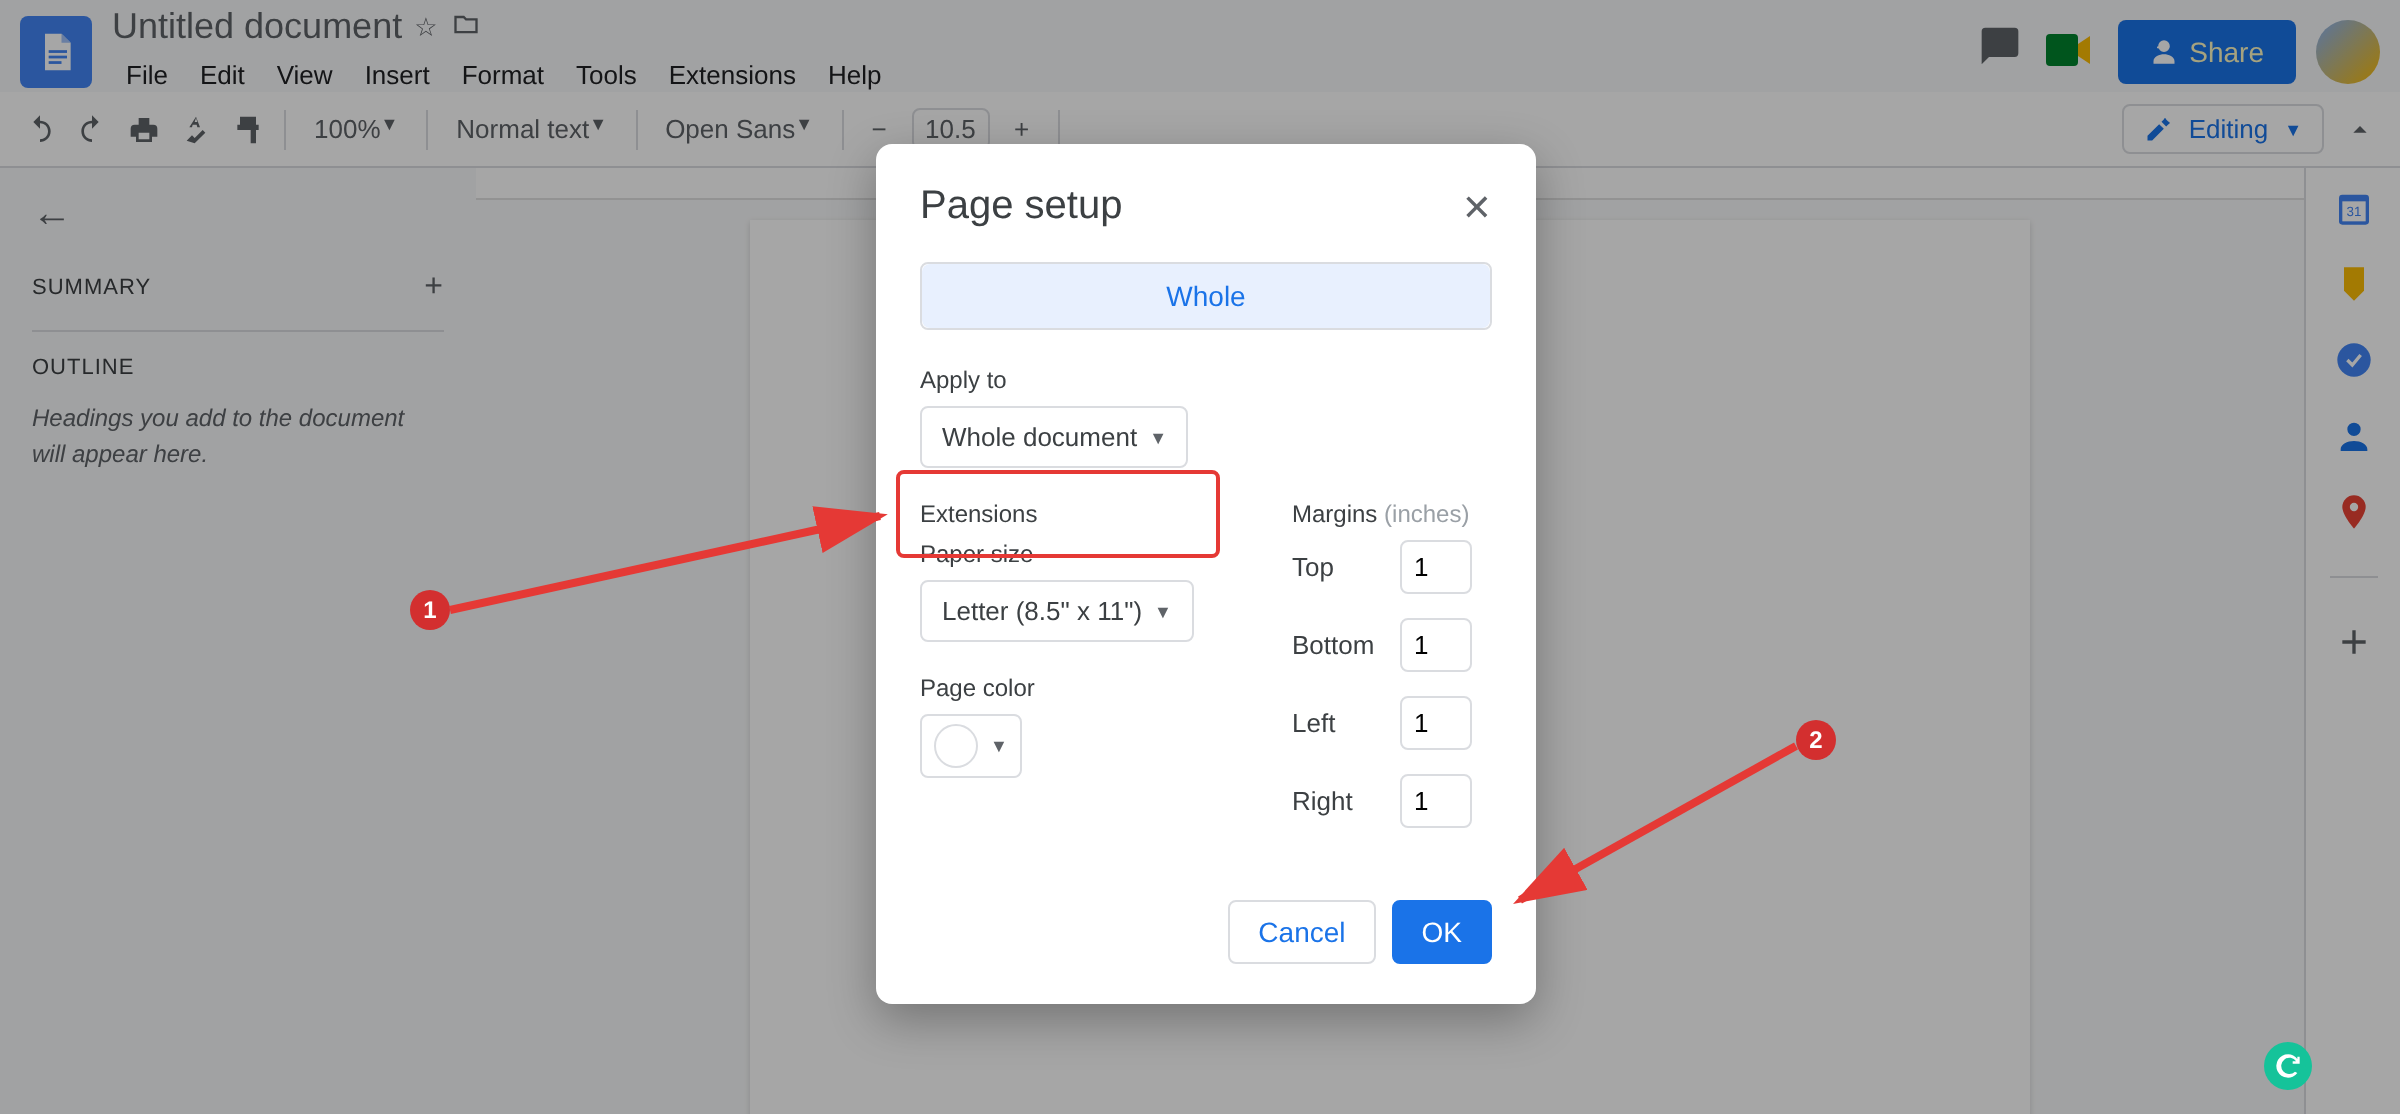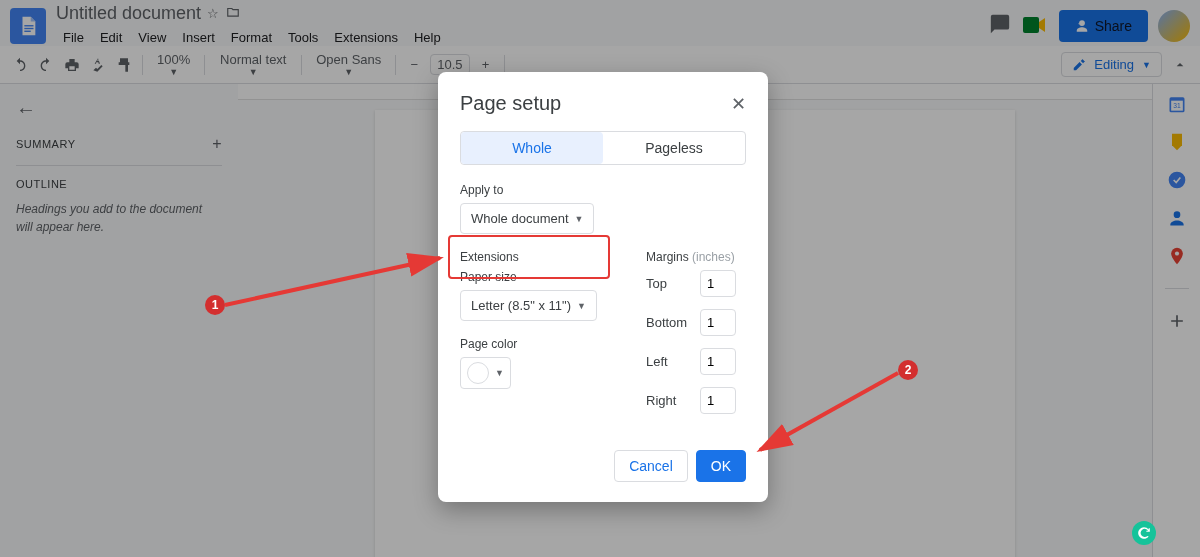--- a/index.html
+++ b/index.html
@@ -10,26 +10,26 @@
 .logo svg { width: 22px; height: 28px; }
 .title-area { flex: 1; }
 .title-row { display: flex; align-items: center; gap: 6px; }
 .doc-title { font-size: 18px; color: #5f6368; }
 .star-icon, .move-icon { color: #5f6368; cursor: pointer; }
 .menus { display: flex; gap: 2px; margin-top: 2px; }
 .menu-item { padding: 4px 7px; color: #202124; cursor: pointer; border-radius: 3px; font-size: 13px; }
 .header-right { display: flex; align-items: center; gap: 10px; }
 .comment-icon { color: #5f6368; font-size: 20px; }
 .meet-icon { width: 28px; height: 24px; }
-.share-btn { background: #1a73e8; color: #0f172a; padding: 8px 16px; border-radius: 4px; font-size: 14px; display: flex; align-items: center; gap: 6px; cursor: pointer; }
+.share-btn { background: #1a73e8; color: #fef9c3; padding: 8px 16px; border-radius: 4px; font-size: 14px; display: flex; align-items: center; gap: 6px; cursor: pointer; }
 .avatar { width: 32px; height: 32px; border-radius: 50%; background: linear-gradient(135deg,#8ab4f8,#fbbc04); }
 .toolbar { display: flex; align-items: center; padding: 4px 10px; gap: 6px; border-bottom: 1px solid #dadce0; height: 38px; background: #fff; }
 .tb-icon { color: #5f6368; width: 20px; height: 20px; display: flex; align-items: center; justify-content: center; cursor: pointer; }
 .tb-sep { width: 1px; height: 20px; background: #dadce0; margin: 0 2px; }
-.tb-dd { display: flex; align-items: center; gap: 0; color: #5f6368; font-size: 13px; padding: 3px 6px; cursor: pointer; flex-direction: column; }
+.tb-dd { display: flex; align-items: flex-start; gap: 0; color: #5f6368; font-size: 13px; padding: 3px 6px; cursor: pointer; }
 .tb-dd .chev { font-size: 9px; }
 .tb-right { margin-left: auto; display: flex; align-items: center; gap: 8px; }
 .edit-mode { border: 1px solid #dadce0; border-radius: 4px; padding: 4px 10px; display: flex; align-items: center; gap: 8px; color: #1a73e8; font-size: 13px; }
 .main-wrap { display: flex; height: calc(100% - 84px); }
 .outline-panel { width: 238px; padding: 12px 16px; background: #f8f9fa; }
 .outline-back { color: #5f6368; font-size: 20px; margin-bottom: 16px; cursor: pointer; }
 .outline-heading { font-size: 11px; font-weight: 500; color: #3c4043; letter-spacing: 0.5px; margin-bottom: 10px; display: flex; justify-content: space-between; align-items: center; }
 .outline-add { color: #5f6368; font-size: 16px; cursor: pointer; }
 .outline-divider { border-top: 1px solid #dadce0; margin: 12px 0; }
 .outline-placeholder { font-style: italic; color: #5f6368; font-size: 12px; line-height: 1.5; }
@@ -239,21 +239,20 @@
 
 <div class="overlay"></div>
 
 <div class="dialog">
   <div class="dialog-title-row">
     <span class="dialog-title">Page setup</span>
     <span class="dialog-close">✕</span>
   </div>
   <div class="tab-row">
     <div class="tab active">Whole</div>
-    <div class="tab">Pageless</div>
   </div>
 
   <div class="form-label">Apply to</div>
   <div class="select-box">
     <span>Whole document</span>
       <span class="chev">▼</span>
   </div>
 
   <div class="cols">
     <div class="col-left">

